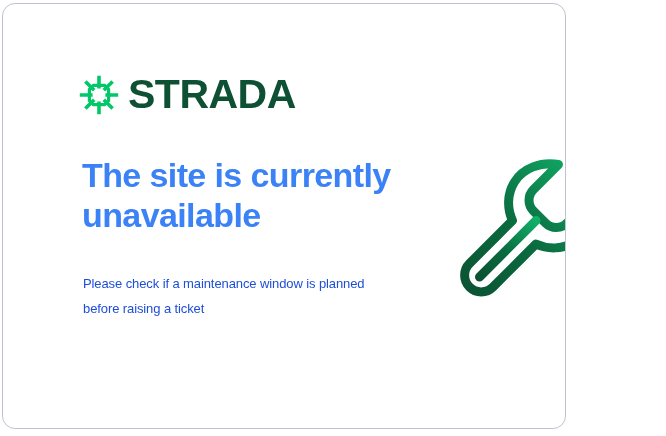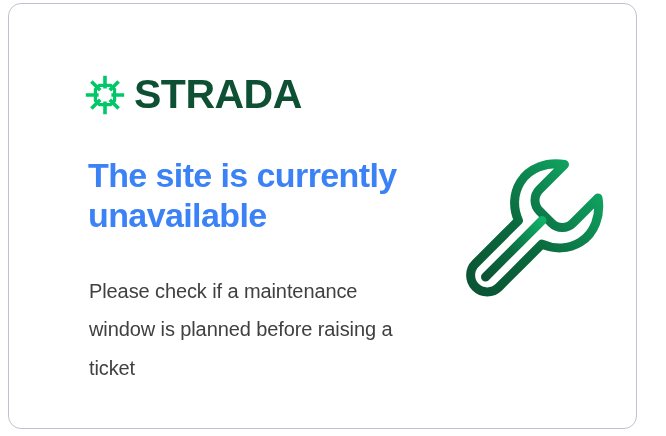--- a/index.html
+++ b/index.html
@@ -20,28 +20,27 @@
     position: relative;
     width: 666px;
     height: 436px;
     background: #ffffff;
     box-sizing: border-box;
   }
   .card {
     position: absolute;
     left: 2px;
     top: 3px;
-    width: 629px;
+    width: 564px;
     height: 426px;
     box-sizing: border-box;
     background: #ffffff;
     border: 1px solid #bfc3ce;
     border-radius: 13px;
     overflow: hidden;
-    margin-left: 6px;
   }
 
   
   .logo {
     position: absolute;
     left: 76px;
     top: 70px;
     display: flex;
     align-items: center;
     gap: 9px;
@@ -78,25 +77,25 @@
   }
 
   
   .bodycopy {
     position: absolute;
     left: 80px;
     top: 268px;
     width: 310px;
     margin: 0;
     font-family: "Liberation Sans", sans-serif;
-    font-size: 20px;
+    font-size: 13px;
     font-weight: normal;
     line-height: 1.92;
     letter-spacing: -0.1px;
-    color: #404040;
+    color: #1d4ed8;
   }
 
   
   .wrench {
     position: absolute;
     left: 452px;
     top: 152px;
     width: 160px;
     height: 160px;
   }

